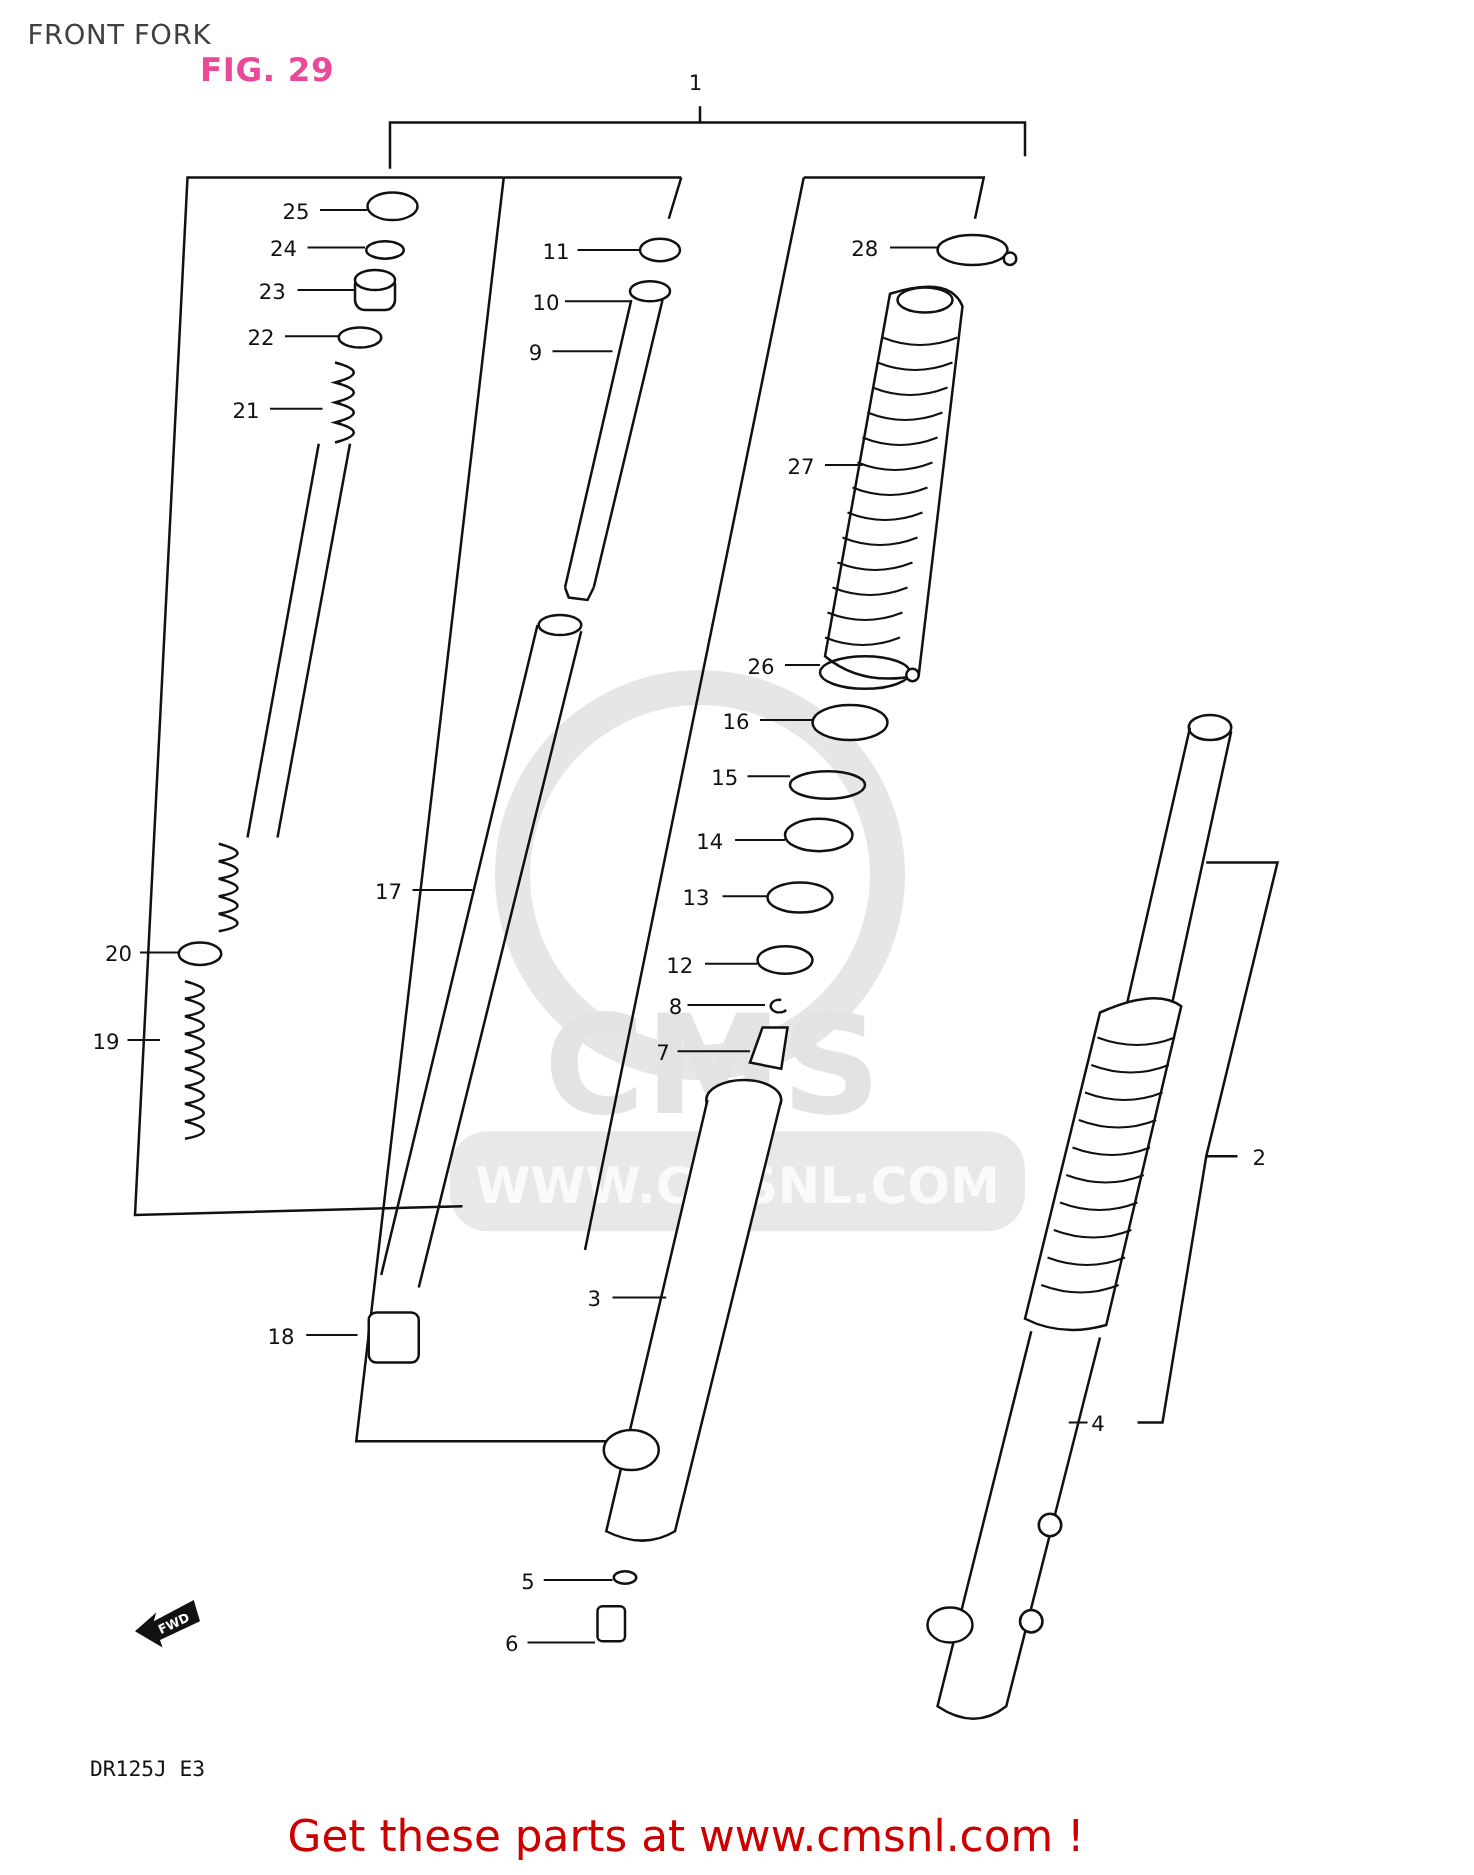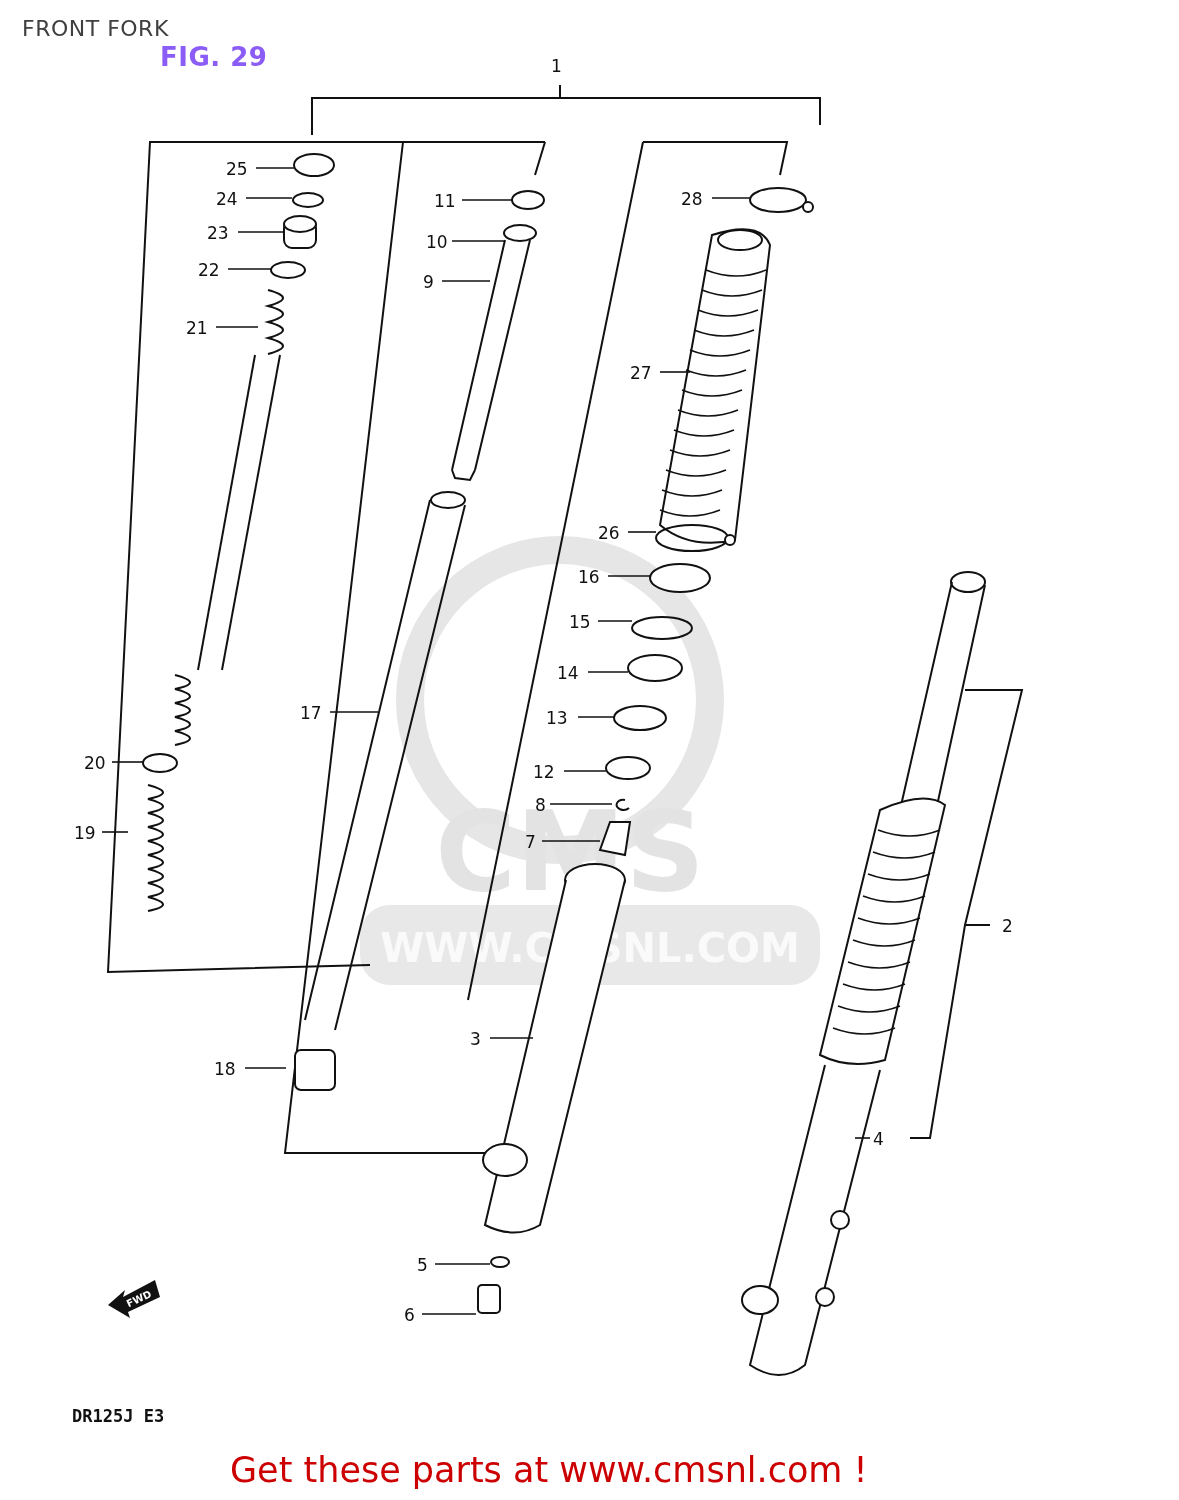--- a/index.html
+++ b/index.html
@@ -1,19 +1,19 @@
 <!DOCTYPE html>
 <html><head>
 <meta charset="utf-8">
 <style>
   html, body { margin: 0; padding: 0; background: #ffffff; }
   body { width: 1179px; height: 1500px; position: relative; overflow: hidden; font-family: "Liberation Sans", sans-serif; }
   .page-title { position: absolute; left: 22px; top: 16px; font-size: 22px; color: #404040; font-family: "DejaVu Sans", sans-serif; letter-spacing: 0.5px; }
-  .fig-title { position: absolute; left: 160px; top: 42px; font-size: 26px; font-weight: bold; color: #8b5cf6; font-family: "DejaVu Sans", sans-serif; letter-spacing: 0.5px; }
-  .model-code { position: absolute; left: 72px; top: 1406px; font-size: 17px; font-weight: bold; color: #111; font-family: "DejaVu Sans Mono", monospace; }
+  .fig-title { position: absolute; left: 160px; top: 42px; font-size: 26px; font-weight: bold; color: #ec4899; font-family: "DejaVu Sans", sans-serif; letter-spacing: 0.5px; }
+  .model-code { position: absolute; left: 72px; top: 1406px; font-size: 17px; font-weight: normal; color: #111; font-family: "DejaVu Sans Mono", monospace; }
   .footer-link { position: absolute; left: 230px; top: 1450px; font-size: 35px; color: #cc0000; font-family: "DejaVu Sans", sans-serif; text-decoration: none; }
   svg.diagram { position: absolute; left: 0; top: 0; }
   .lbl { font-family: "DejaVu Sans", sans-serif; font-size: 17px; fill: #111; }
   .wm { font-family: "DejaVu Sans", sans-serif; font-weight: bold; fill: #e3e3e3; }
 </style>
 </head>
 <body>
 
 <div class="page-title">FRONT FORK</div>
 <div class="fig-title">FIG. 29</div>

